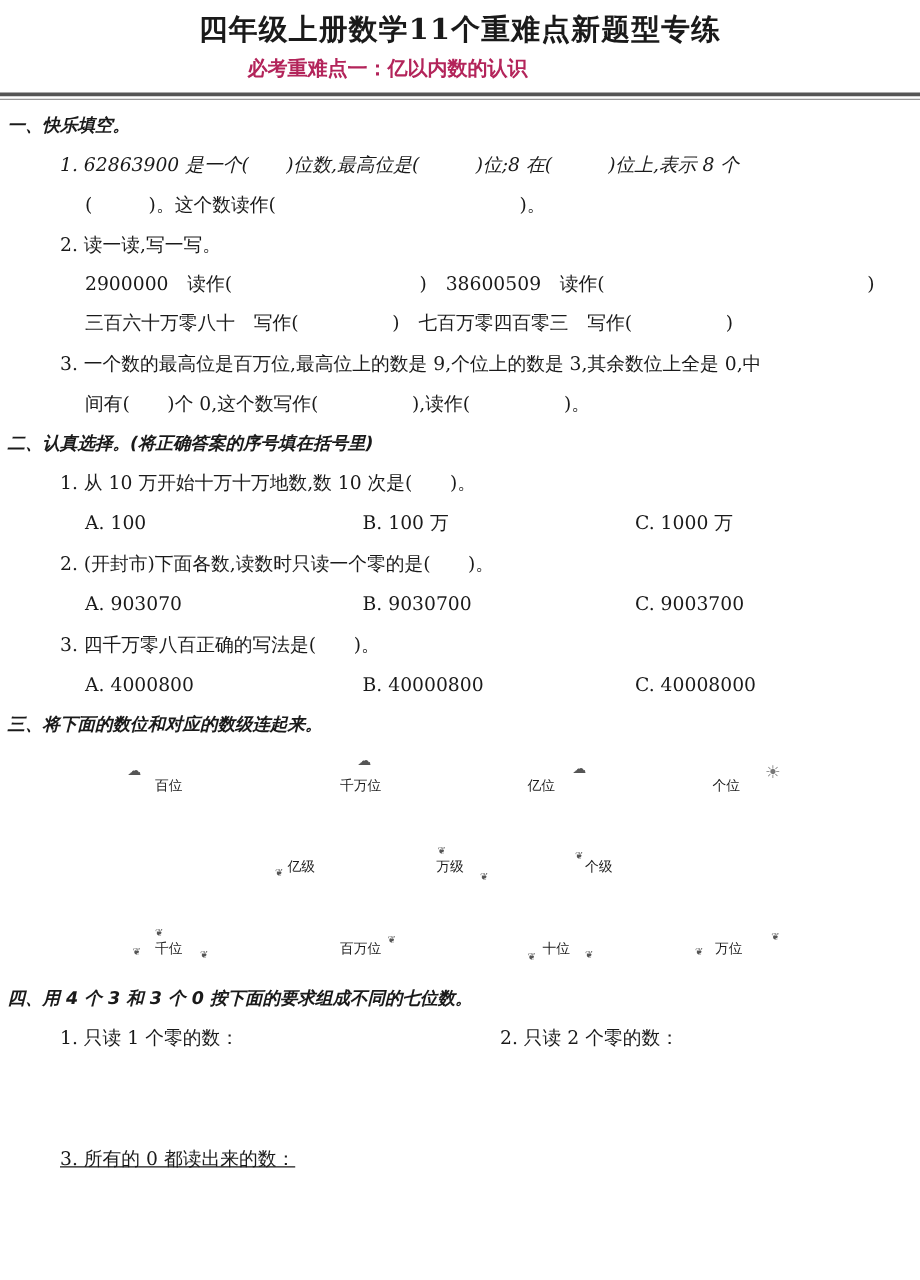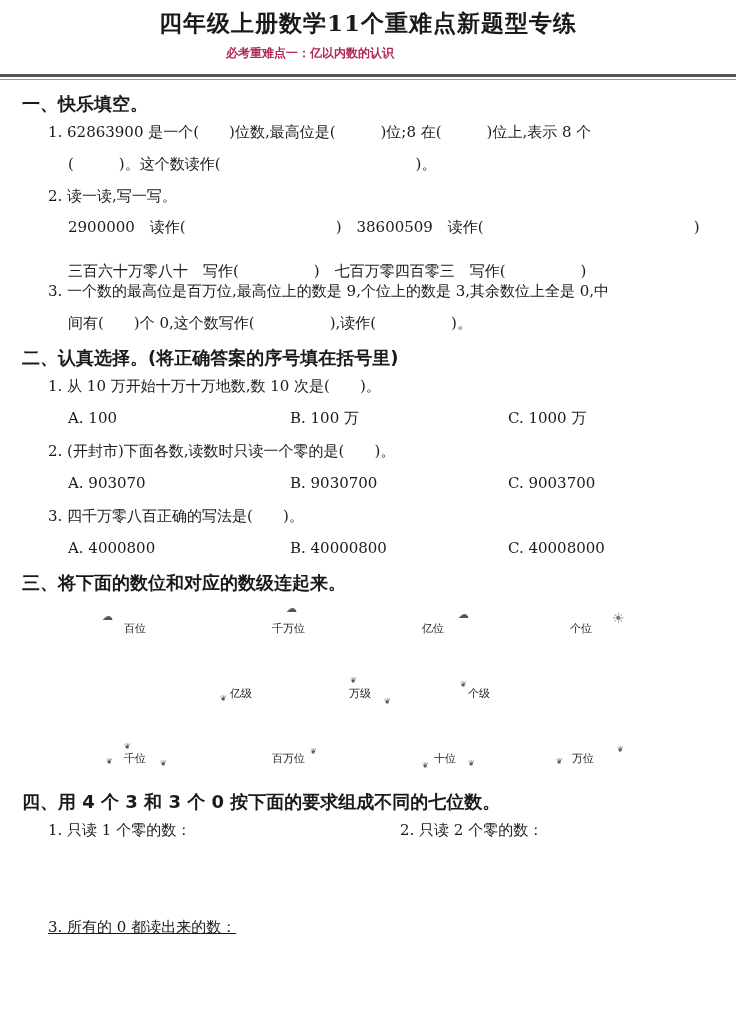--- a/index.html
+++ b/index.html
@@ -1,41 +1,41 @@
 <!DOCTYPE html>
 <html><head>
 <meta charset="utf-8">
 <style>
   html, body { margin: 0; padding: 0; background: #ffffff; }
   body { width: 736px; height: 1024px; position: relative; overflow: hidden;
          font-family: "DejaVu Serif", "Liberation Serif", serif; color: #1a1a1a; }
   .abs { position: absolute; white-space: nowrap; }
   .title { top: 8px; left: 0; width: 736px; text-align: center; font-size: 23px; font-weight: bold; letter-spacing: 1px; }
-  .subtitle { top: 45px; left: 0; width: 620px; text-align: center; font-size: 12px; font-weight: bold; color: #b3245a; font-family: "DejaVu Sans", sans-serif; }
+  .subtitle { top: 45px; left: 0; width: 620px; text-align: center; font-size: 16px; font-weight: bold; color: #b3245a; font-family: "DejaVu Sans", sans-serif; }
   .rule-thick { top: 74px; left: 0; width: 736px; height: 3px; background: #555; }
   .rule-thin { top: 79px; left: 0; width: 736px; height: 1px; background: #999; }
-  .sec { font-family: "DejaVu Sans", sans-serif; font-weight: bold; font-size: 18px; left: 22px; }
+  .sec { font-family: "DejaVu Sans", sans-serif; font-weight: bold; font-size: 14px; left: 6px; font-style: italic; }
   .q { font-size: 15px; }
   .lbl { font-size: 11px; }
   .deco { font-size: 11px; color: #555; }
 </style>
 </head>
 <body>
 
 <div class="abs title">四年级上册数学11个重难点新题型专练</div>
 <div class="abs subtitle">必考重难点一：亿以内数的认识</div>
 <div class="abs rule-thick"></div>
 <div class="abs rule-thin"></div>
 
 <div class="abs sec" style="top:92px;">一、快乐填空。</div>
-<div class="abs q" style="top:123px;left:48px;">1. 62863900 是一个(　　)位数,最高位是(　　　)位;8 在(　　　)位上,表示 8 个</div>
+<div class="abs q" style="top:123px;left:48px;font-style:italic;">1. 62863900 是一个(　　)位数,最高位是(　　　)位;8 在(　　　)位上,表示 8 个</div>
 <div class="abs q" style="top:155px;left:68px;">(　　　)。这个数读作(　　　　　　　　　　　　　)。</div>
 <div class="abs q" style="top:187px;left:48px;">2. 读一读,写一写。</div>
 <div class="abs q" style="top:218px;left:68px;">2900000　读作(　　　　　　　　　　)　38600509　读作(　　　　　　　　　　　　　　)</div>
-<div class="abs q" style="top:249px;left:68px;margin-top:13px;">三百六十万零八十　写作(　　　　　)　七百万零四百零三　写作(　　　　　)</div>
+<div class="abs q" style="top:249px;left:68px;">三百六十万零八十　写作(　　　　　)　七百万零四百零三　写作(　　　　　)</div>
 <div class="abs q" style="top:282px;left:48px;">3. 一个数的最高位是百万位,最高位上的数是 9,个位上的数是 3,其余数位上全是 0,中</div>
 <div class="abs q" style="top:314px;left:68px;">间有(　　)个 0,这个数写作(　　　　　),读作(　　　　　)。</div>
 
 <div class="abs sec" style="top:346px;">二、认真选择。(将正确答案的序号填在括号里)</div>
 <div class="abs q" style="top:377px;left:48px;">1. 从 10 万开始十万十万地数,数 10 次是(　　)。</div>
 <div class="abs q" style="top:409px;left:68px;">A. 100</div>
 <div class="abs q" style="top:409px;left:290px;">B. 100 万</div>
 <div class="abs q" style="top:409px;left:508px;">C. 1000 万</div>
 <div class="abs q" style="top:442px;left:48px;">2. (开封市)下面各数,读数时只读一个零的是(　　)。</div>
 <div class="abs q" style="top:474px;left:68px;">A. 903070</div>

